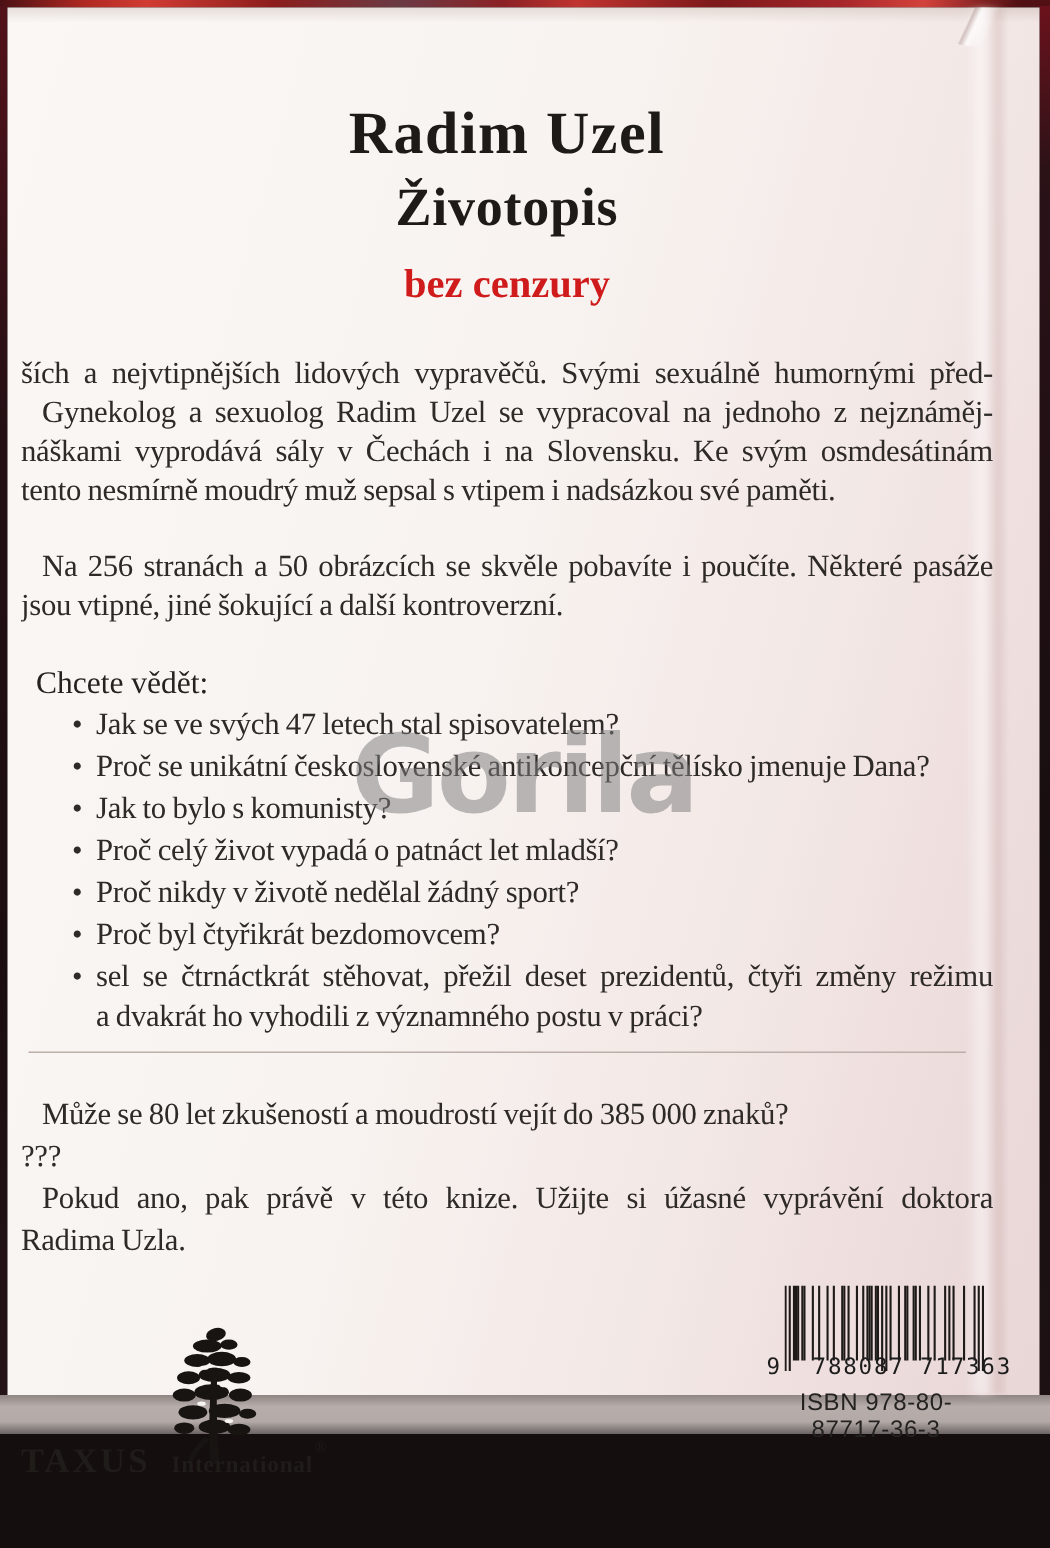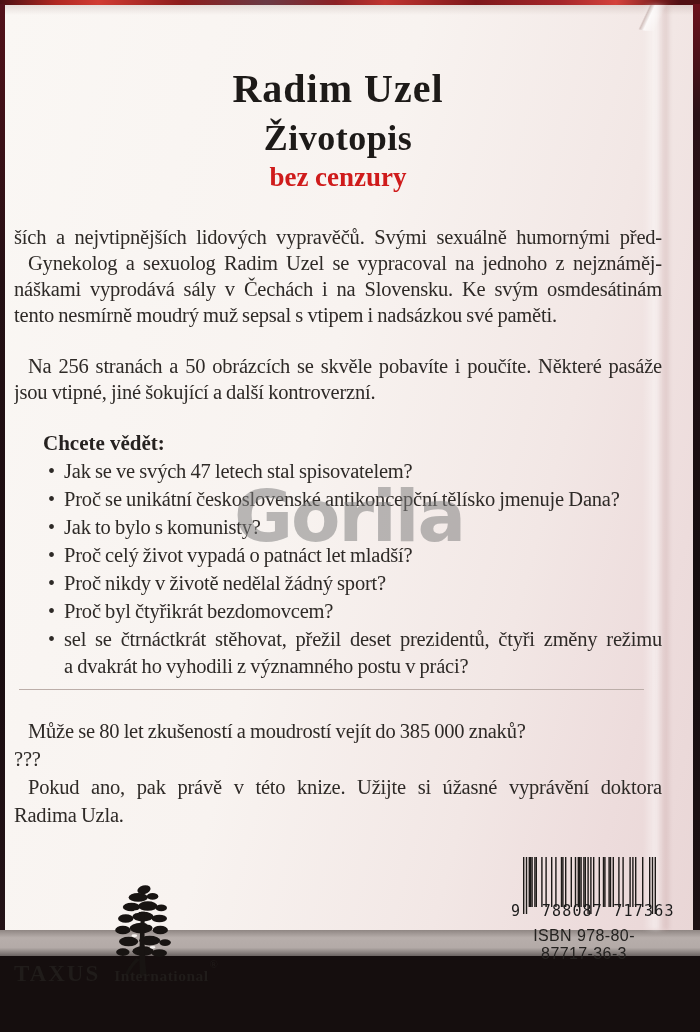--- a/index.html
+++ b/index.html
@@ -25,30 +25,30 @@
     filter:blur(2px);pointer-events:none;}
   .dogear{position:absolute;top:0;right:26px;width:42px;height:26px;
     background:linear-gradient(115deg,transparent 45%,rgba(150,120,115,.35) 48%,rgba(255,255,255,.7) 56%,transparent 78%);
     border-radius:0 0 0 60%;pointer-events:none;}
 
   
   .content{position:relative;padding:0 31px 0 9px;color:#2e2a27;}
   .hdr{text-align:center;padding-top:62px;color:#1d1a18;}
   .author{font-size:40px;line-height:44px;font-weight:bold;letter-spacing:1px;}
   .booktitle{font-size:36px;line-height:40px;font-weight:bold;margin-top:7px;letter-spacing:0.5px;}
-  .tagline{font-size:27px;line-height:30px;font-weight:bold;margin-top:4px;color:#cf1b1b;}
+  .tagline{font-size:27px;line-height:30px;font-weight:bold;margin-top:16px;color:#cf1b1b;}
 
   .copy{font-size:20.5px;letter-spacing:-0.2px;word-spacing:-0.6px;}
   .line{height:26px;line-height:26px;overflow:hidden;}
   .j{text-align:justify;text-align-last:justify;}
   .ind{text-indent:14px;}
 
   .intro{margin-top:32px;}
   .summary{margin-top:25px;}
-  .qheading{margin-top:25px;font-weight:bold;margin-left:29px;font-size:21px;line-height:26px;color:#262220;}
+  .qheading{margin-top:25px;font-weight:normal;margin-left:10px;font-size:21px;line-height:26px;color:#262220;}
   ul.qlist{list-style:none;margin:2px 0 0 34px;padding:0;}
   ul.qlist li{position:relative;padding-left:16px;margin-top:1px;}
   ul.qlist li::before{content:'•';position:absolute;left:0;top:0;line-height:27px;font-size:20px;color:#2e2a27;}
   ul.qlist .line{height:27px;line-height:27px;}
 
   .divider{border:0;border-top:1.5px solid #bcaea9;margin:9px 18px 0 5px;}
 
   .closing{margin-top:27px;}
   .closing .line{height:28px;line-height:28px;}
 

